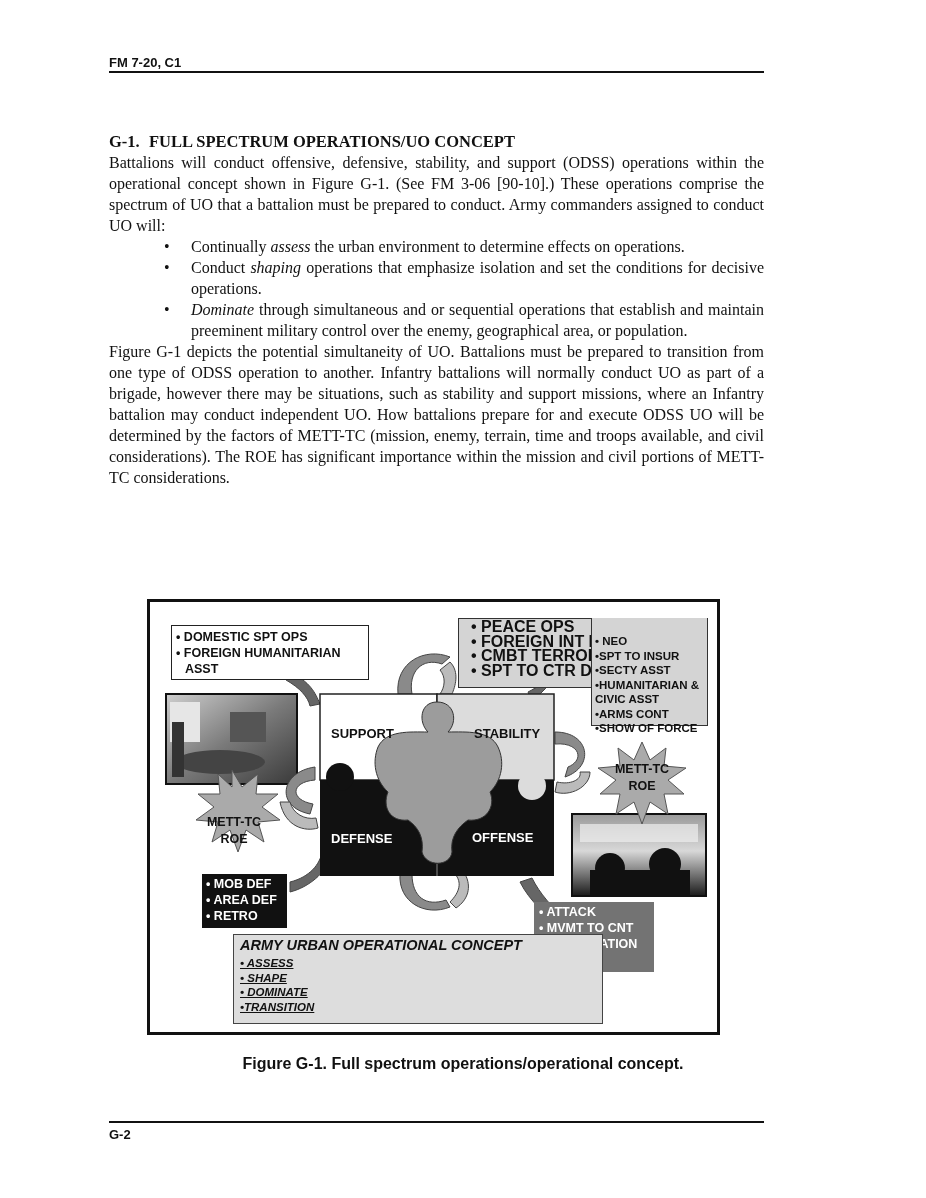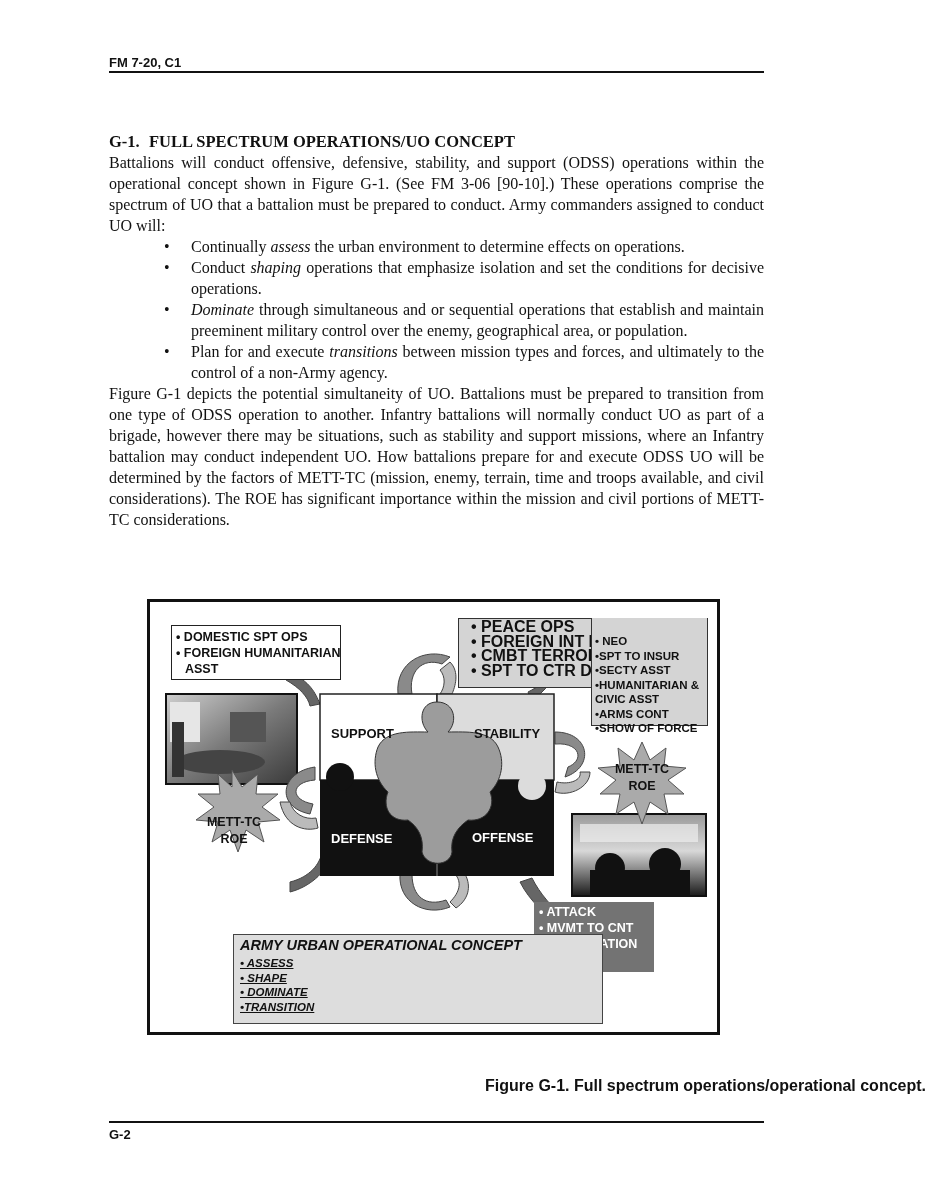--- a/index.html
+++ b/index.html
@@ -11,40 +11,39 @@
   .body h2 { margin: 0; font: bold 16.5px/21px "Liberation Serif", serif; }
   .body h2 .num { display: inline-block; width: 40px; }
   .body p { margin: 0; }
   .body ul { list-style: none; margin: 0; padding: 0 0 0 82px; }
   .body li { position: relative; }
   .body li::before { content: "\2022"; position: absolute; left: -27px; }
   .fig { position: absolute; left: 147px; top: 599px; width: 573px; height: 436px; border: 3px solid #111; box-sizing: border-box; background: #fff; overflow: hidden; }
   .fig svg { position: absolute; left: 0; top: 0; }
   .box { position: absolute; font: bold 12.5px/16px "Liberation Sans", sans-serif; box-sizing: border-box; }
   .box .ln { white-space: nowrap; display: block; }
-  .caption { position: absolute; left: 0; width: 926px; top: 1055px; text-align: right; font: bold 16px "Liberation Sans", sans-serif; margin-top: 22px; }
+  .caption { position: absolute; left: 0; width: 926px; top: 1055px; text-align: center; font: bold 16px "Liberation Sans", sans-serif; }
   .puz { position: absolute; font: bold 13px "Liberation Sans", sans-serif; }
   .concept { position: absolute; left: 83px; top: 332px; width: 370px; height: 90px; background: #ddd; border: 1.5px solid #444; box-sizing: border-box; padding: 3px 6px; font: italic bold 13px/15px "Liberation Sans", sans-serif; }
   .concept .title { font-size: 14.5px; margin-bottom: 3px; display: block; }
   .concept .it { font-size: 11.5px; display: block; line-height: 14.5px; text-decoration: underline; }
 </style>
 </head>
 <body>
 
 <div class="hdr">FM 7-20, C1</div>
 <div class="rule" style="top:71px"></div>
 
 <div class="body">
   <h2><span class="num">G-1.</span><span>FULL SPECTRUM OPERATIONS/UO CONCEPT</span></h2>
   <p>Battalions will conduct offensive, defensive, stability, and support (ODSS) operations within the operational concept shown in Figure G-1. (See FM 3-06 [90-10].) These operations comprise the spectrum of UO that a battalion must be prepared to conduct. Army commanders assigned to conduct UO will:</p>
   <ul id="blist">
       <li><span>Continually </span><em>assess</em><span> the urban environment to determine effects on operations.</span></li>
       <li><span>Conduct </span><em>shaping</em><span> operations that emphasize isolation and set the conditions for decisive operations.</span></li>
       <li><span></span><em>Dominate</em><span> through simultaneous and or sequential operations that establish and maintain preeminent military control over the enemy, geographical area, or population.</span></li>
-      <li><span>Plan for and execute </span><em>transitions</em><span> between mission types and forces, and ultimately to the control of a non-Army agency.</span></li>
     </ul>
   <p>Figure G-1 depicts the potential simultaneity of UO. Battalions must be prepared to transition from one type of ODSS operation to another. Infantry battalions will normally conduct UO as part of a brigade, however there may be situations, such as stability and support missions, where an Infantry battalion may conduct independent UO. How battalions prepare for and execute ODSS UO will be determined by the factors of METT-TC (mission, enemy, terrain, time and troops available, and civil considerations). The ROE has significant importance within the mission and civil portions of METT-TC considerations.</p>
 </div>
 
 <div class="fig">
   <svg width="567" height="430" viewBox="0 0 567 430">
     <defs>
       <linearGradient id="ph1" x1="0" y1="0" x2="1" y2="1">
           <stop offset="0" stop-color="#cfcfcf"></stop>
           <stop offset="0.5" stop-color="#7a7a7a"></stop>
@@ -109,21 +108,21 @@
 
   <div class="puz" style="left:44px;top:212px;width:80px;text-align:center;line-height:17px;font-size:12.5px">
     <span style="display:block">METT-TC</span>
     <span style="display:block">ROE</span>
   </div>
   <div class="puz" style="left:452px;top:159px;width:80px;text-align:center;line-height:17px;font-size:12.5px">
     <span style="display:block">METT-TC</span>
     <span style="display:block">ROE</span>
   </div>
 
-  <div class="box" style="left:21px;top:23px;width:170px;height:55px;background:#fff;border:1.5px solid #222;padding:3px 4px;">
+  <div class="box" style="left:21px;top:23px;width:198px;height:55px;background:#fff;border:1.5px solid #222;padding:3px 4px;">
     <span class="ln">• DOMESTIC SPT OPS</span>
     <span class="ln">• FOREIGN HUMANITARIAN</span>
     <span class="ln" style="padding-left:9px">  ASST</span>
   </div>
 
   <div class="box" style="left:308px;top:16px;width:250px;height:70px;background:#d4d4d4;border:1.5px solid #333;padding:1px 12px;font-size:16px;line-height:14.5px;">
     <span class="ln">• PEACE OPS</span>
     <span class="ln">• FOREIGN INT DEF</span>
     <span class="ln">• CMBT TERRORISM</span>
     <span class="ln">• SPT TO CTR DRUG</span>
@@ -131,20 +130,25 @@
   <div class="box" style="left:441px;top:16px;width:117px;height:108px;background:#d4d4d4;border:1.5px solid #333;border-top:none;padding:16px 3px;font-size:11.5px;line-height:14.5px;">
     <span class="ln">• NEO</span>
     <span class="ln">•SPT TO INSUR</span>
     <span class="ln">•SECTY ASST</span>
     <span class="ln">•HUMANITARIAN &amp;</span>
     <span class="ln">CIVIC ASST</span>
     <span class="ln">•ARMS CONT</span>
     <span class="ln">•SHOW OF FORCE</span>
   </div>
 
+  <div class="box" style="left:52px;top:272px;width:85px;height:54px;background:#111;color:#fff;padding:2px 4px;line-height:16px;">
+    <span class="ln">• MOB DEF</span>
+    <span class="ln">• AREA DEF</span>
+    <span class="ln">• RETRO</span>
+  </div>
 
   <div class="box" style="left:384px;top:300px;width:120px;height:70px;background:#737373;color:#fff;padding:2px 5px;line-height:16px;">
     <span class="ln">• ATTACK</span>
     <span class="ln">• MVMT TO CNT</span>
     <span class="ln">• EXPLOITATION</span>
     <span class="ln">• PURSUIT</span>
   </div>
 
   <div class="concept">
     <span class="title">ARMY URBAN OPERATIONAL CONCEPT</span>

